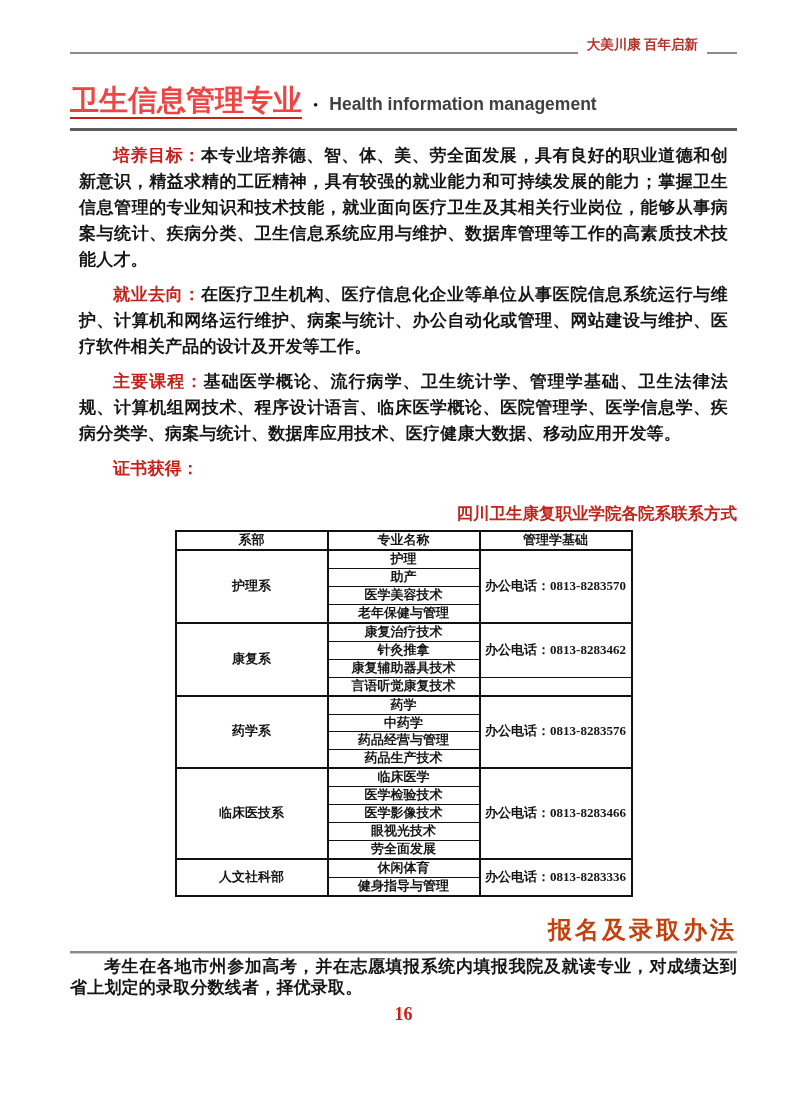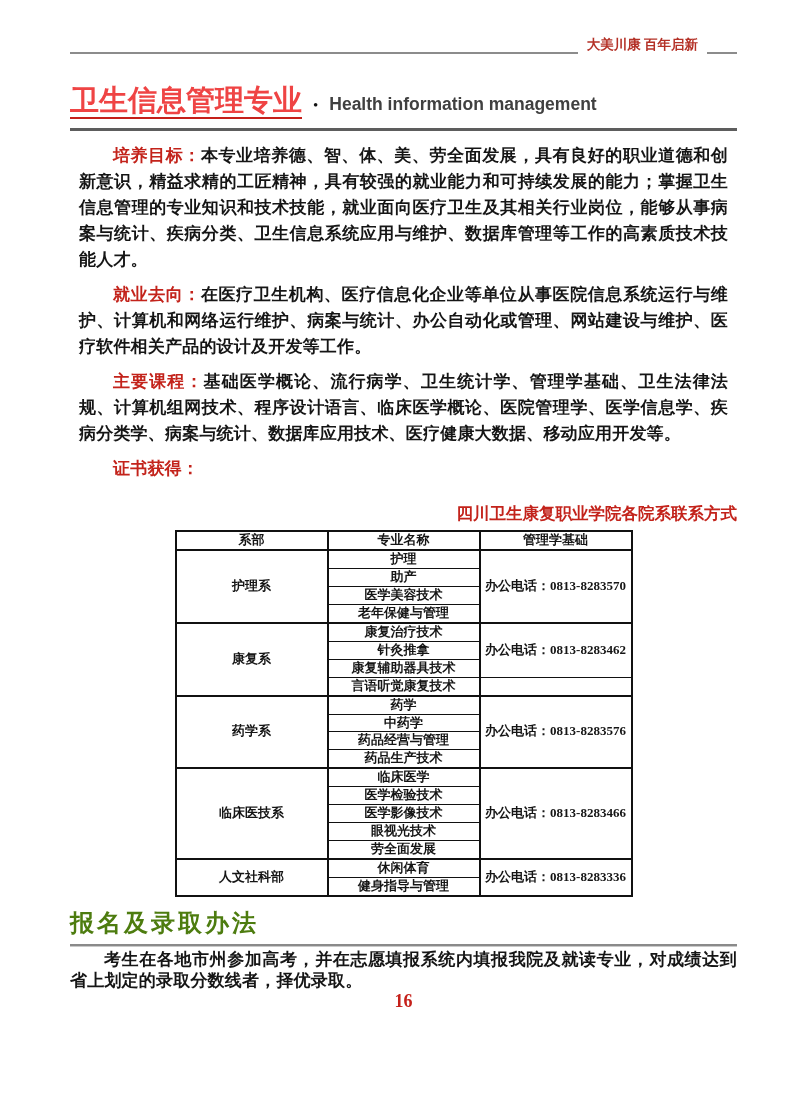--- a/index.html
+++ b/index.html
@@ -39,28 +39,28 @@
                   margin:5px auto 0; border:2px solid #111; }
   table.contact th, table.contact td {
     border:1px solid #111; border-left-width:2px; border-right-width:2px;
     text-align:center; vertical-align:middle; padding:0; height:16.8px;
     line-height:16.9px; font-size:13px; font-weight:bold; overflow:hidden;
   }
   table.contact thead th { border-top-width:2px; border-bottom-width:2px; }
   table.contact tr.section-start td { border-top-width:2px;border-radius:8px; }
 
   
-  .admission-title { margin-top:10px; text-align:left; color:#4d7c0f; font-size:24px;
+  .admission-title { margin-top:17px; text-align:right; color:#c2410c; font-size:24px;
                      font-weight:bold; letter-spacing:3px; }
   .admission-rule { margin-top:5px; height:2px; background:#8a8a8a;
                     border-bottom:1.5px solid #c9c9c9; }
   p.admission-p { margin:2px 0 0 0; font-size:17px; line-height:21px; text-indent:2em;
                   text-align:justify; font-weight:600; letter-spacing:0.2px; }
   .page-number { text-align:center; color:#c5201a; font-weight:bold; font-size:18px;
-                 }
+                 margin-top:6px; }
 </style>
 </head>
 <body>
 
 <div class="page">
 
   <div class="top-rule">
     <div class="rule-line rule-left"></div>
     <div class="motto">大美川康  百年启新</div>
     <div class="rule-line rule-right"></div>

